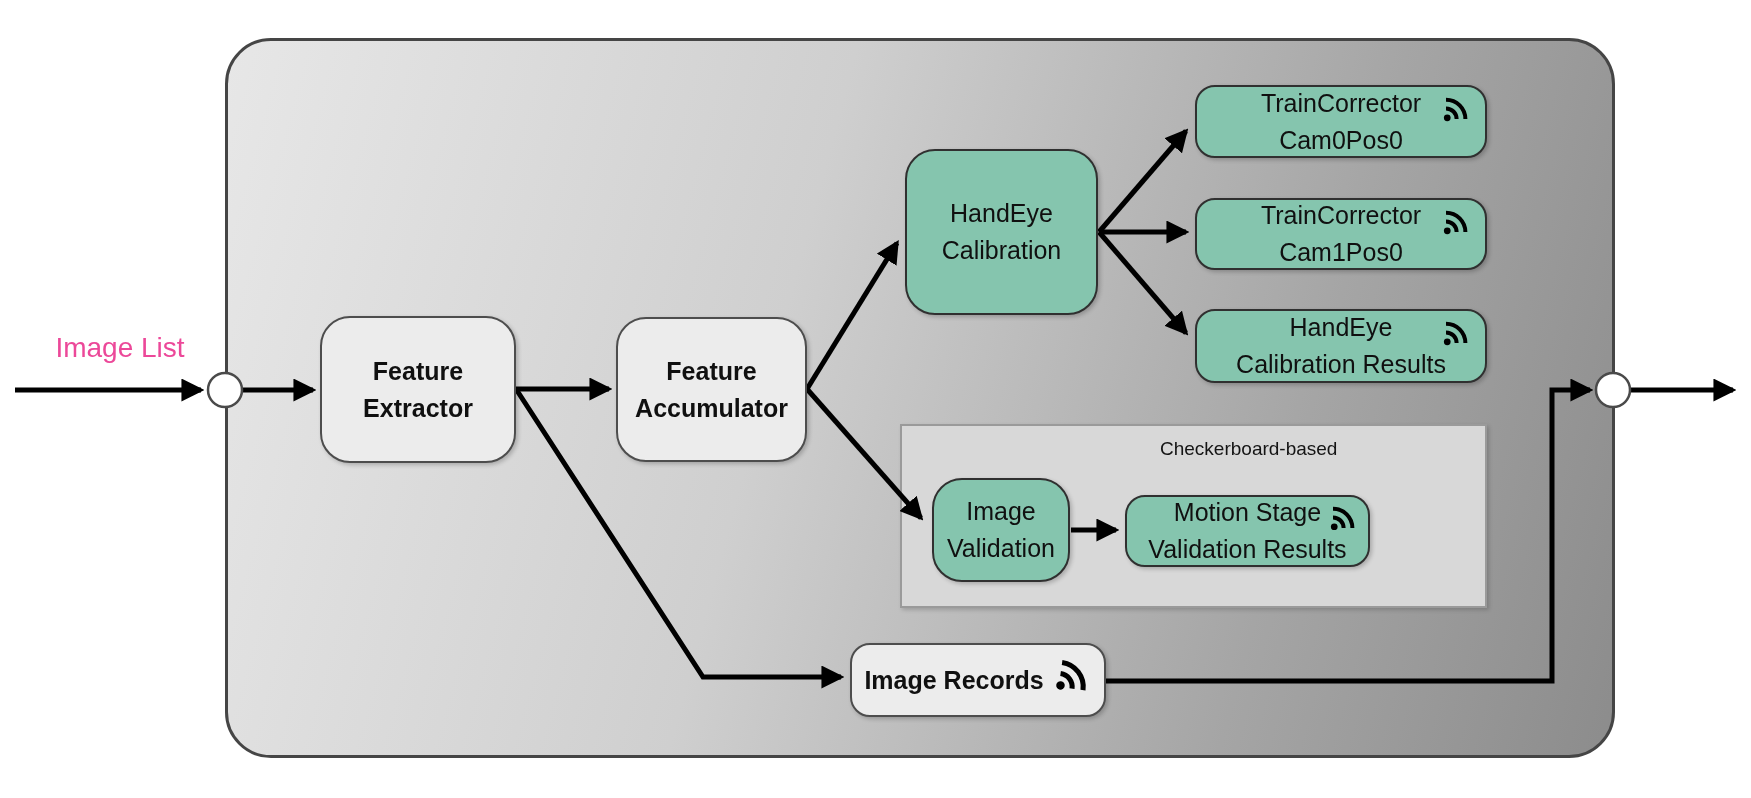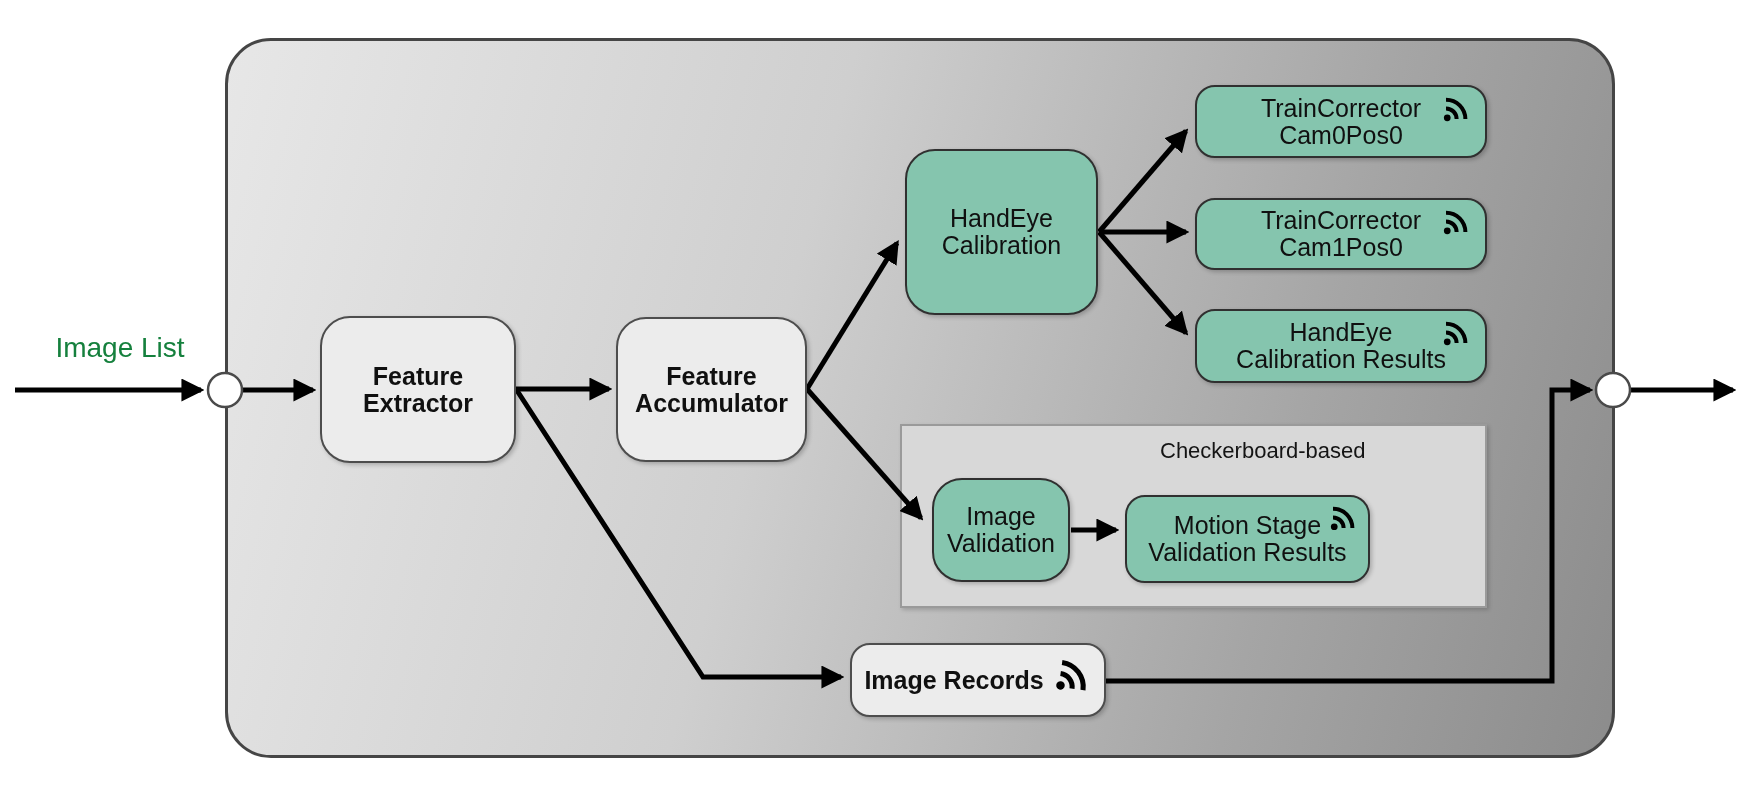--- a/index.html
+++ b/index.html
@@ -24,37 +24,37 @@
     position:absolute;
     left:900px;top:424px;width:587px;height:184px;
     box-sizing:border-box;
     background:#d8d8d8;
     border:2px solid #9a9a9a;
     box-shadow:2px 2px 4px rgba(0,0,0,0.18);
   }
   .group-label{
     position:absolute;
     left:258px;top:12px;
-    font-size:22px;
+    font-size:19px;
     color:#141414;
     white-space:nowrap;
   }
   svg.wires{position:absolute;left:0;top:0;z-index:3;}
   .node{
     position:absolute;
     box-sizing:border-box;
     display:flex;align-items:center;justify-content:center;
     text-align:center;
     z-index:4;
     box-shadow:2px 2px 4px rgba(0,0,0,0.22);
   }
   .node-label{
     white-space:pre-line;
     font-size:25px;
-    line-height:27px;
+    line-height:37px;
     color:#101010;
   }
   .gray{
     background:#ececec;
     border:2px solid #4d4d4d;
     font-weight:bold;
   }
   .teal{
     background:#85c5ae;
     border:2px solid #303030;
@@ -72,21 +72,21 @@
     position:static;
     width:38px;height:38px;
     margin-left:10px;margin-bottom:8px;
     line-height:0;
     transform:rotate(8deg);
   }
   .rss-inline svg{width:100%;height:100%;}
   .io-label{
     position:absolute;
     font-size:28px;
-    color:#15803d;
+    color:#ec4899;
     text-align:center;
     z-index:5;
     white-space:nowrap;
   }
 </style>
 </head>
 <body>
 
 <div id="canvas">
 
@@ -171,21 +171,21 @@
           <path d="M4 4.5a15.5 15.5 0 0 1 15.5 15.5" stroke="#000" stroke-width="3.2" fill="none"></path>
         </svg>
     </span>
   </div>
 
   <div class="node teal r-big" style="left:932px;top:478px;width:138px;height:104px;">
     <span class="node-label">Image
 Validation</span>
   </div>
 
-  <div class="node teal r-small" style="left:1125px;top:495px;width:245px;height:88px;">
+  <div class="node teal r-small" style="left:1125px;top:495px;width:245px;height:72px;">
     <span class="node-label">Motion Stage
 Validation Results</span>
     <span class="rss" style="right:10px;top:6px;">
       <svg viewBox="0 0 24 24">
           <circle cx="5" cy="19" r="2.7" fill="#000"></circle>
           <path d="M4 11.5a8.5 8.5 0 0 1 8.5 8.5" stroke="#000" stroke-width="3.2" fill="none"></path>
           <path d="M4 4.5a15.5 15.5 0 0 1 15.5 15.5" stroke="#000" stroke-width="3.2" fill="none"></path>
         </svg>
     </span>
   </div>

